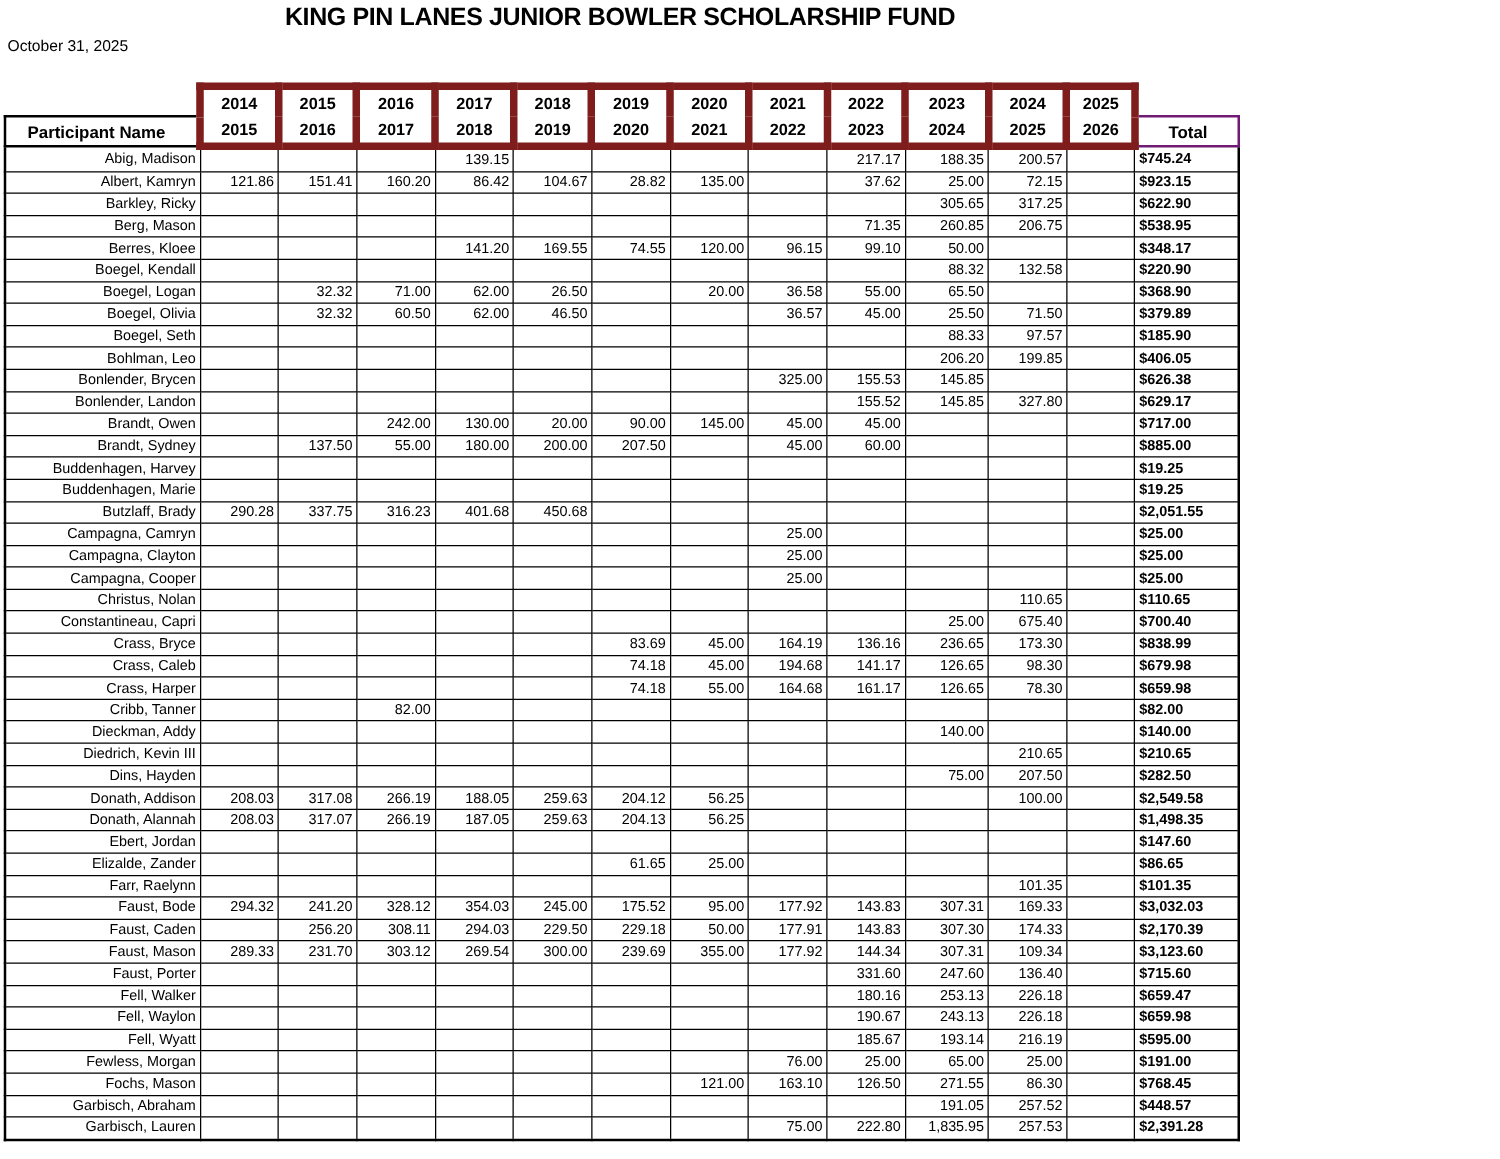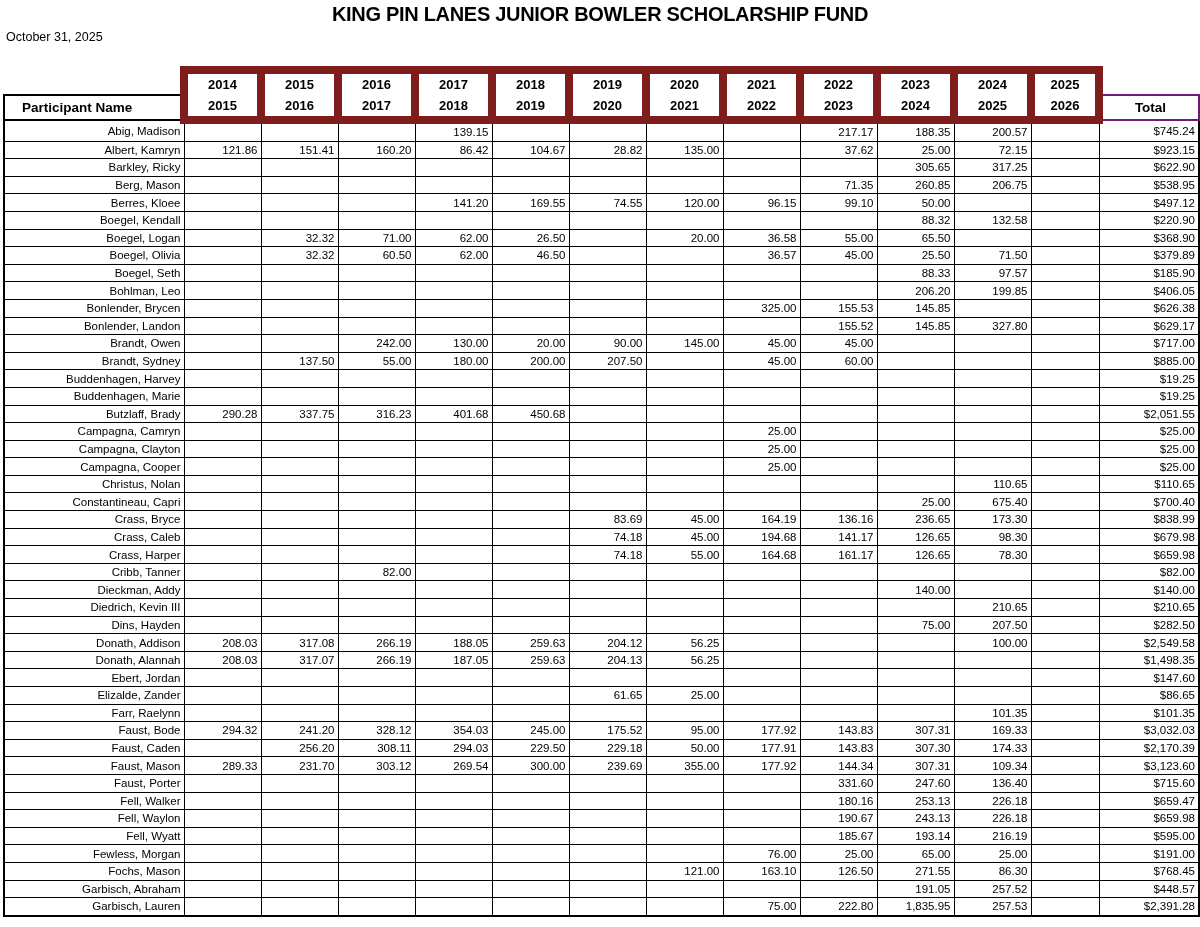--- a/index.html
+++ b/index.html
@@ -1,34 +1,34 @@
 <!DOCTYPE html>
 <html><head>
 <meta charset="utf-8">
 <style>
   html,body{margin:0;padding:0;background:#fff;}
-  .page{position:relative;width:1200px;height:927px;background:#ffffff;color:#000;
+  .page{position:relative;width:992px;height:927px;background:#ffffff;color:#000;
         font-family:"Liberation Sans",sans-serif;overflow:hidden;}
   .title{position:absolute;top:3px;left:0;width:100%;text-align:center;
          font-size:20px;font-weight:bold;letter-spacing:-0.3px;}
   .date{position:absolute;top:30px;left:6px;font-size:12.5px;}
   table{position:absolute;top:66px;left:3px;border-collapse:collapse;table-layout:fixed;}
   thead th{font-weight:bold;text-align:center;height:21px;padding:0;background:#fff;}
   th.blank{border:none;background:transparent;}
-  th.yr{border:8px solid #7f1d1d;font-size:13px;}
+  th.yr{border:6px solid #7f1d1d;font-size:13px;}
   th.yr-top{border-bottom:none;}
   th.yr-bot{border-top:none;}
   th.namehdr{border:2px solid #000;text-align:left;padding-left:17px;font-size:13.5px;}
   th.totalhdr{border:2px solid #701a75;font-size:13.5px;}
   tbody{border:2px solid #000;}
   tbody td{border:1px solid #000;height:16.6px;font-size:11.5px;padding:0 3px;
            overflow:hidden;white-space:nowrap;line-height:16px;}
   td.name{text-align:right;}
   td.val{text-align:right;}
-  td.total{text-align:right;}
+  td.total{font-weight:bold;}
 </style>
 </head>
 <body>
 
 <div class="page">
   <div class="title">KING PIN LANES JUNIOR BOWLER SCHOLARSHIP FUND</div>
   <div class="date">October 31, 2025</div>
 
   <table>
     <colgroup id="cols">
@@ -153,21 +153,21 @@
           <td class="val"></td>
           <td class="val">141.20</td>
           <td class="val">169.55</td>
           <td class="val">74.55</td>
           <td class="val">120.00</td>
           <td class="val">96.15</td>
           <td class="val">99.10</td>
           <td class="val">50.00</td>
           <td class="val"></td>
           <td class="val"></td>
-          <td class="total">$497.12</td>
+          <td class="total">$348.17</td>
         </tr>
         <tr>
           <td class="name">Boegel, Kendall</td>
           <td class="val"></td>
           <td class="val"></td>
           <td class="val"></td>
           <td class="val"></td>
           <td class="val"></td>
           <td class="val"></td>
           <td class="val"></td>

